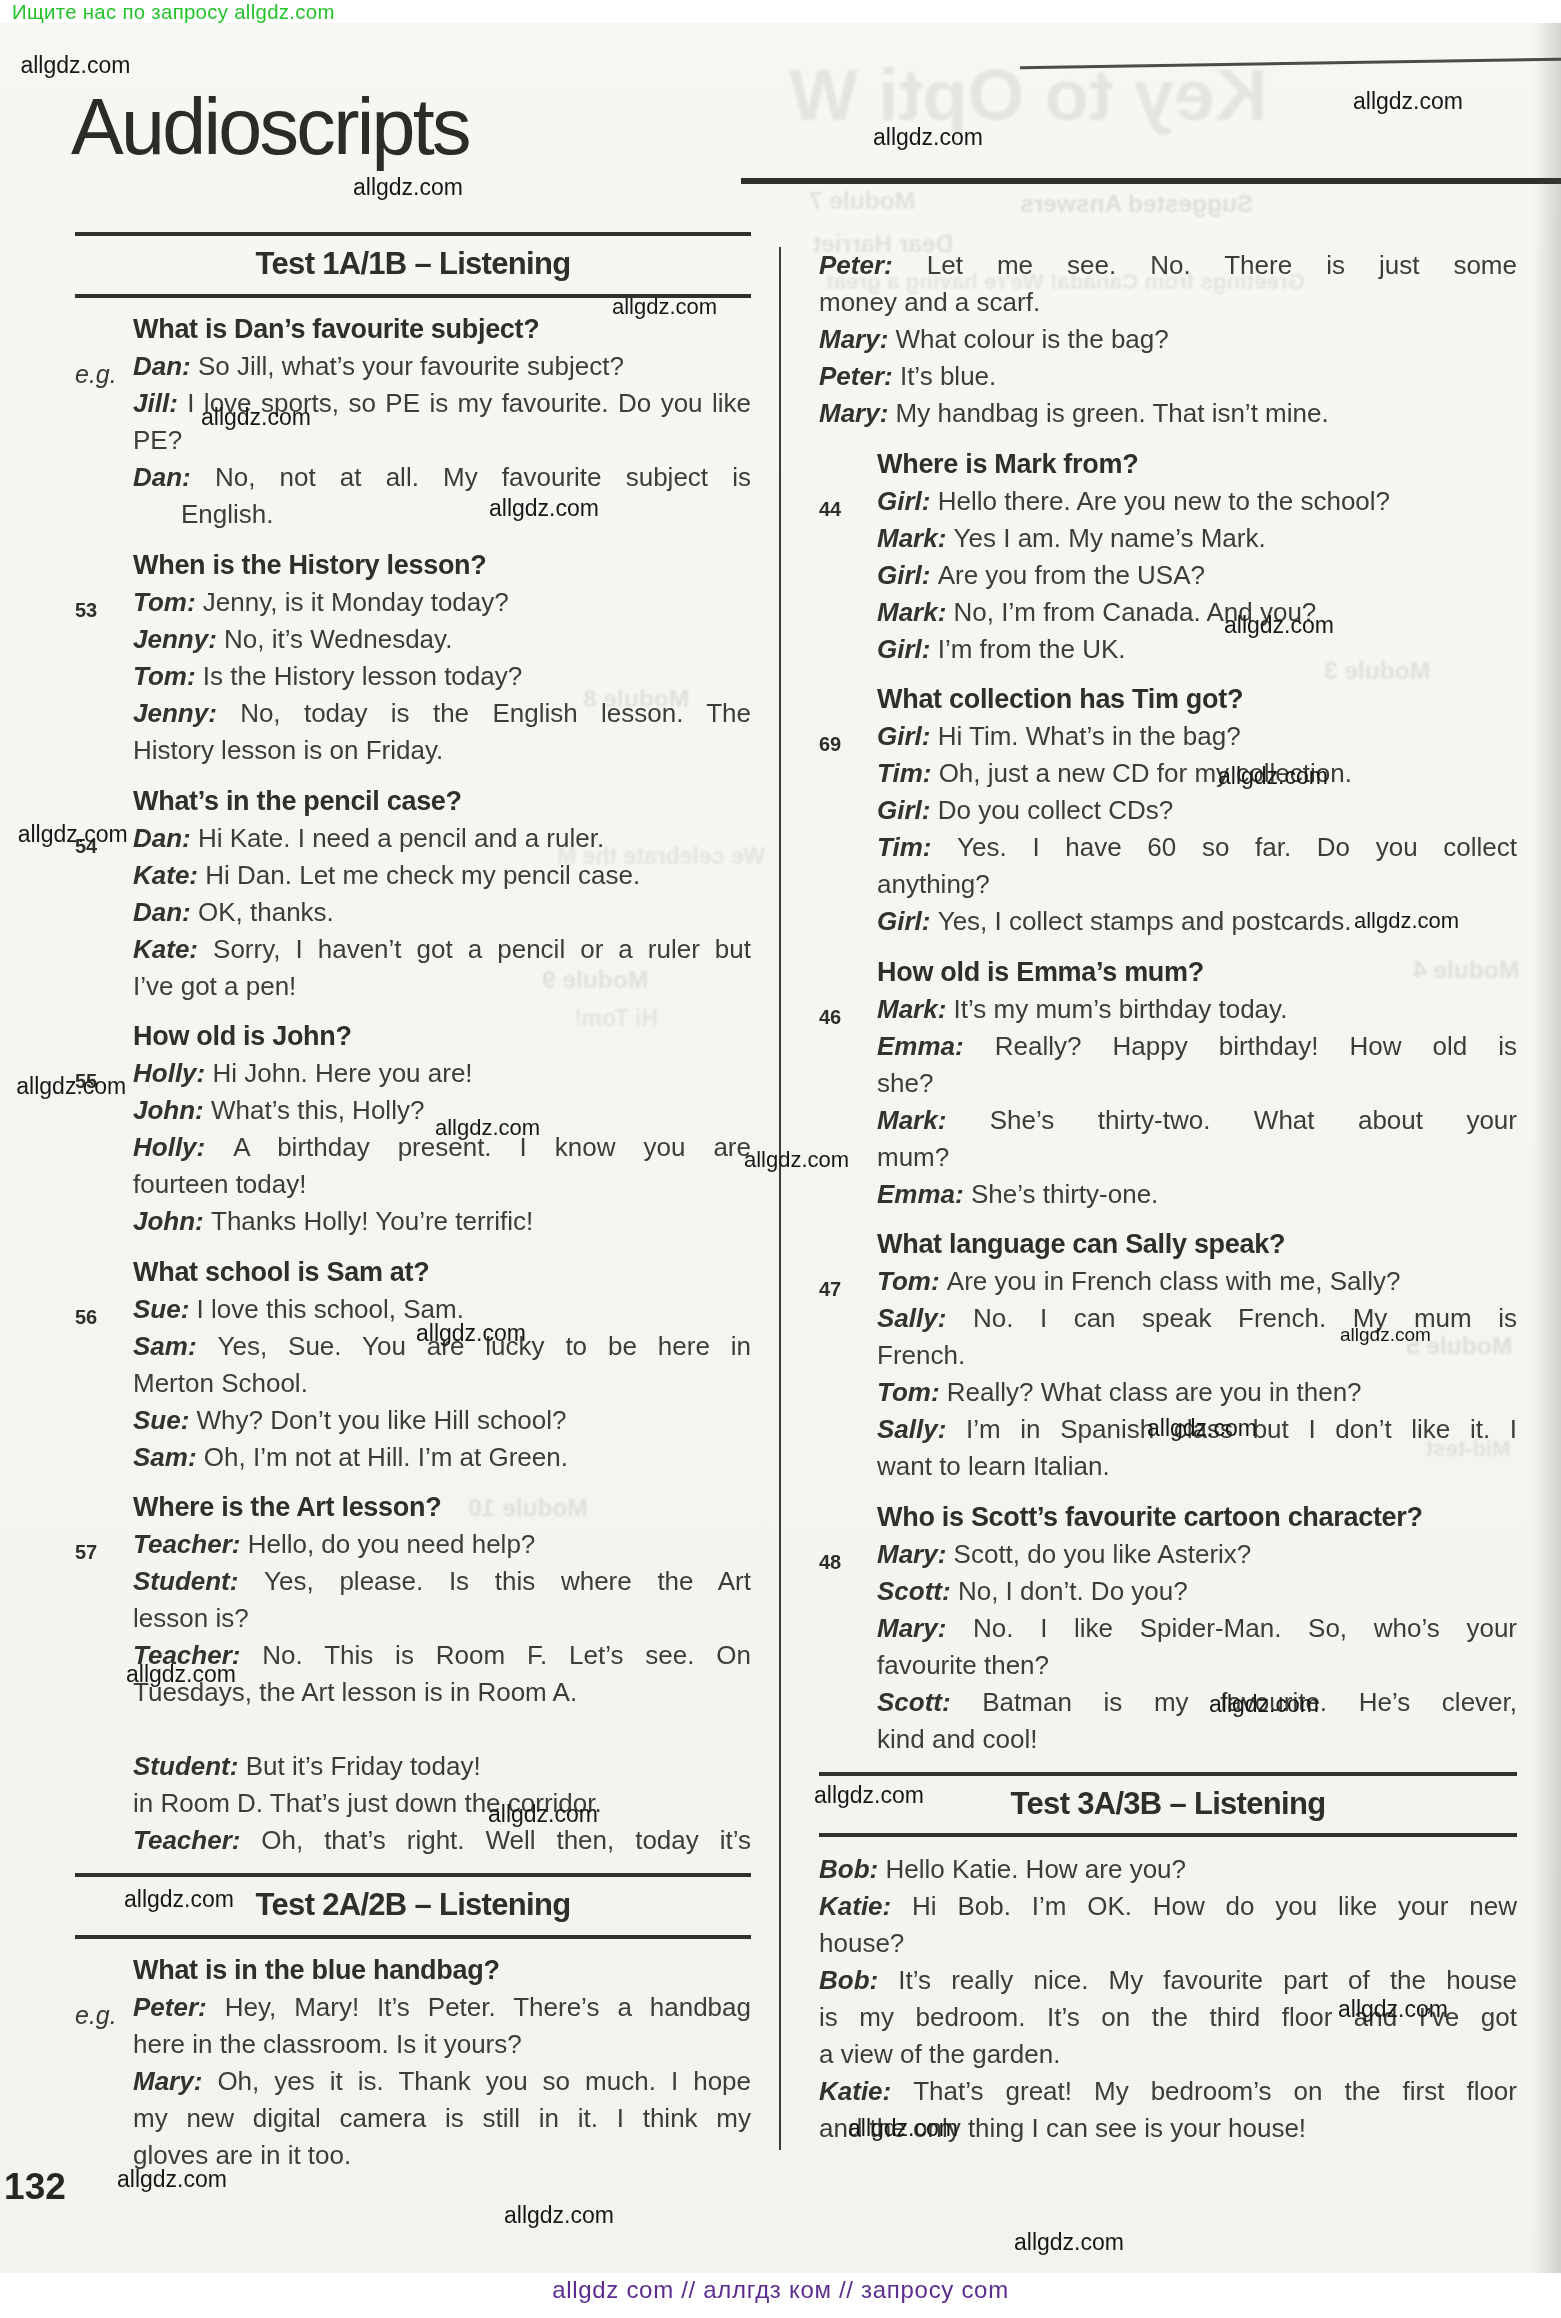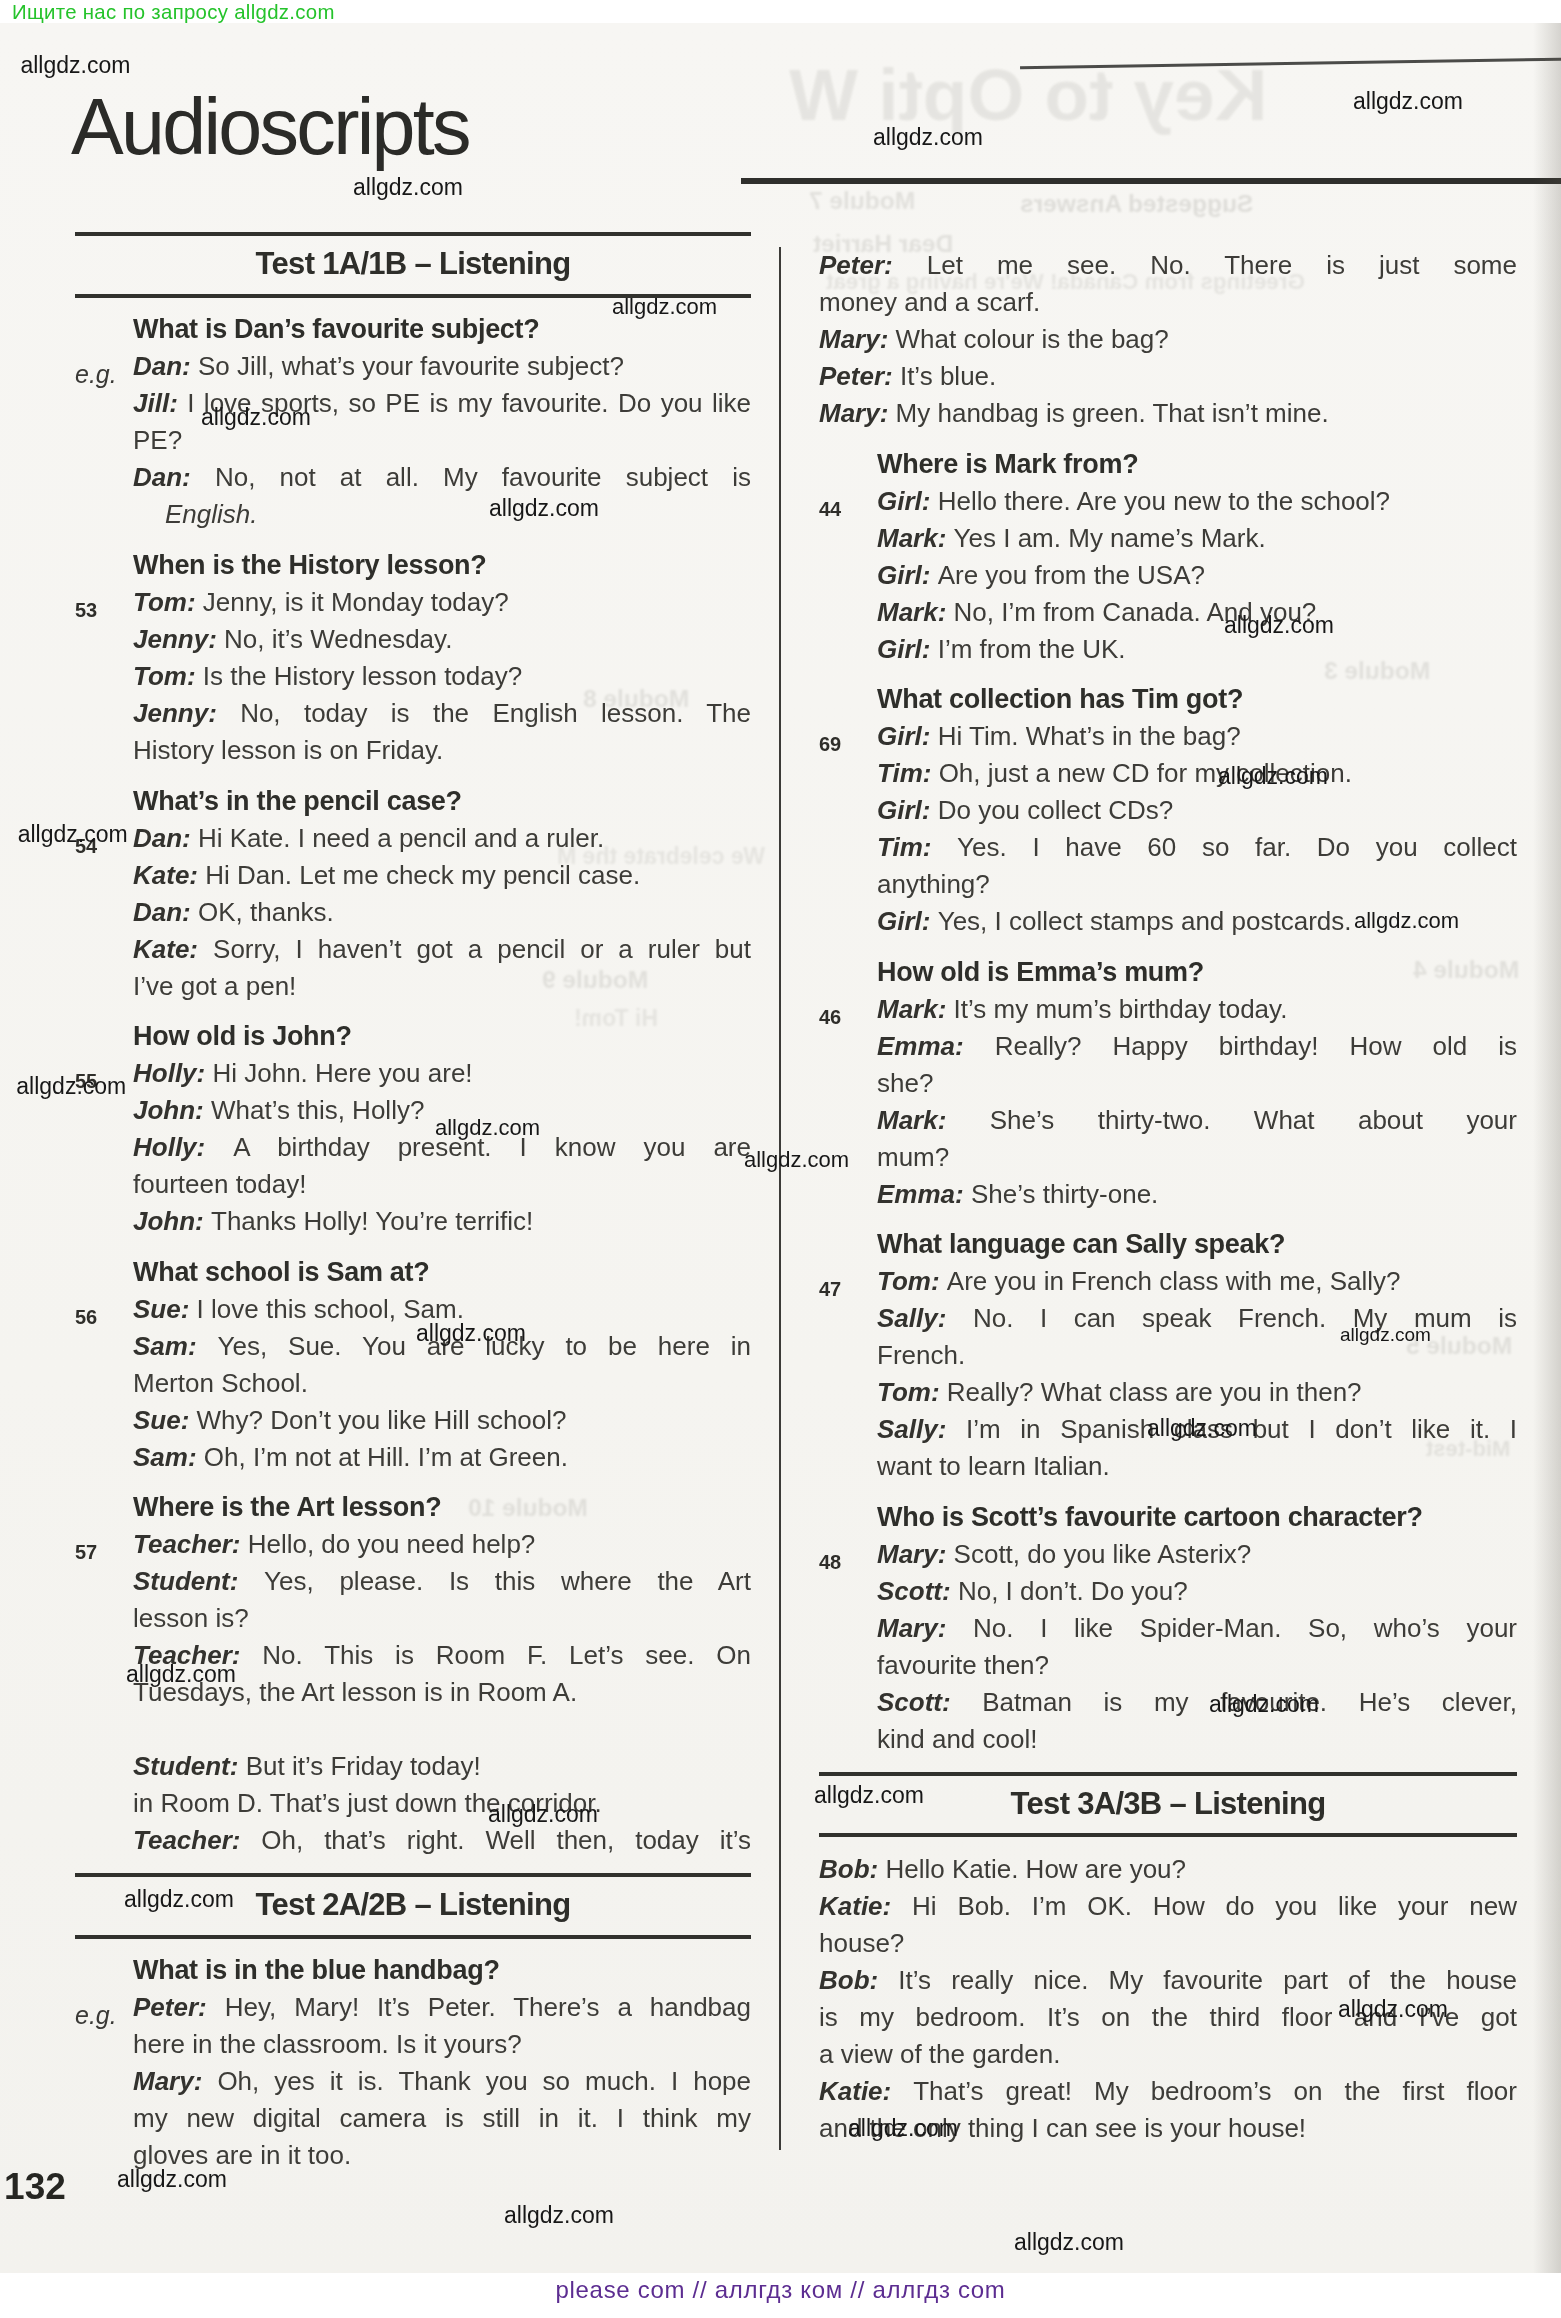--- a/index.html
+++ b/index.html
@@ -37,21 +37,21 @@
   .col .sec-header + .item, .col .item + .sec-header{margin-top:13.6px;}
   .col > :first-child{margin-top:0;}
   .label{position:absolute;left:0;top:0;color:#2f2e2a;margin-top:45px;}
   .label.num{font-weight:700;font-size:20px;line-height:37px;}
   .label.eg{font-style:italic;font-size:25px;line-height:37px;color:#3a3936;}
   .content{margin-left:58px;}
   .item.flush .content{margin-left:0;}
   .line{height:37px;line-height:37px;font-size:26px;color:#3d3c38;white-space:normal;overflow:visible;}
   .line.q{font-size:27px;font-weight:700;color:#2e2e2a;letter-spacing:-0.3px;}
   .line.j{text-align:justify;text-align-last:justify;text-justify:inter-word;}
-  .line.ind{margin-left:32px;font-style:italic;}
+  .line.ind{margin-left:48px;}
   .line.spacer{height:37px;}
   .sp{font-weight:700;font-style:italic;color:#33322e;}
   .wm{position:absolute;color:#171717;white-space:nowrap;z-index:30;}
   .ghost{
     position:absolute;transform:scaleX(-1);white-space:nowrap;z-index:1;
     color:#55544a;font-weight:700;filter:blur(1px);
   }
   .pagenum{position:absolute;left:4.1px;top:2143px;font-size:37px;font-weight:700;color:#262622;}
   .footer{
     position:absolute;left:0;top:2276px;width:100%;text-align:center;
@@ -277,14 +277,14 @@
       <span class="wm" style="left: 848px; top: 2092px; font-size: 23px;">allgdz.com</span>
       <span class="wm" style="left: 117px; top: 2143px; font-size: 23px;">allgdz.com</span>
       <span class="wm" style="left: 504px; top: 2179px; font-size: 23px;">allgdz.com</span>
       <span class="wm" style="left: 1014px; top: 2206px; font-size: 23px;">allgdz.com</span>
     </div>
   <div class="pagenum">132</div>
   <div class="edge"></div>
 </div>
 
 <div class="banner" style="color: rgb(37, 195, 43);">Ищите нас по запросу allgdz.com</div>
-<div class="footer" style="color: rgb(92, 45, 145);">please com  //  аллгдз ком  //  аллгдз com</div>
+<div class="footer" style="color: rgb(92, 45, 145);">allgdz com  //  аллгдз ком  //  запросу com</div>
 
 
 </body></html>

